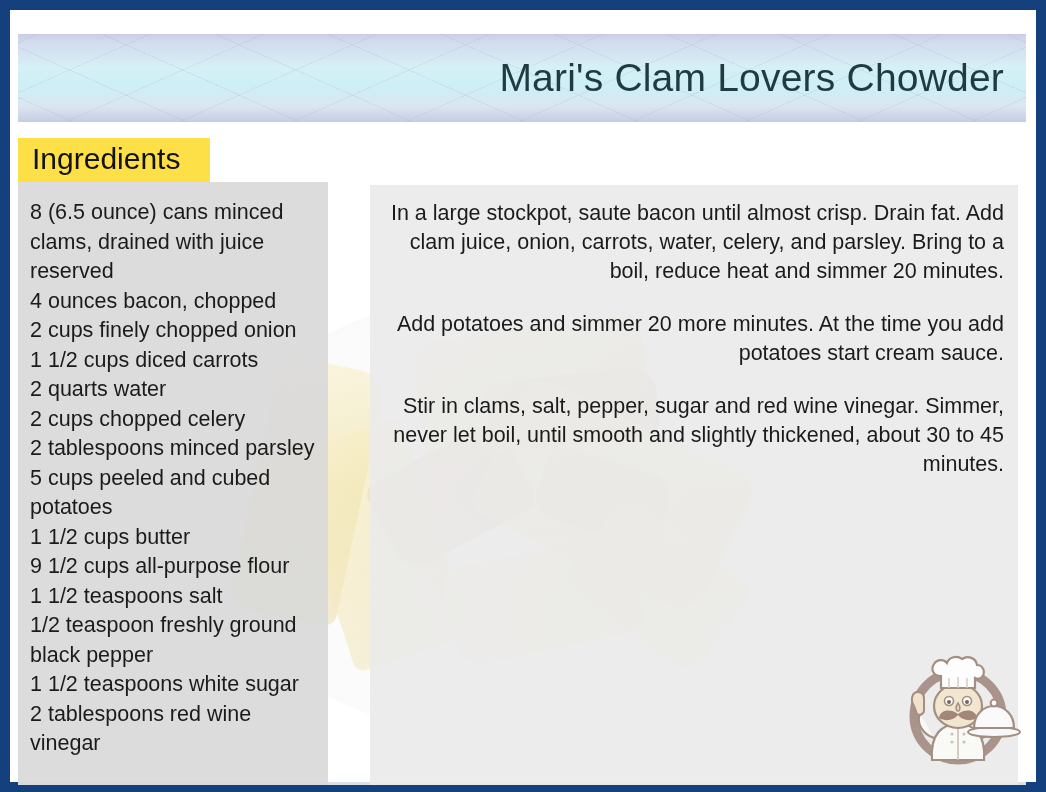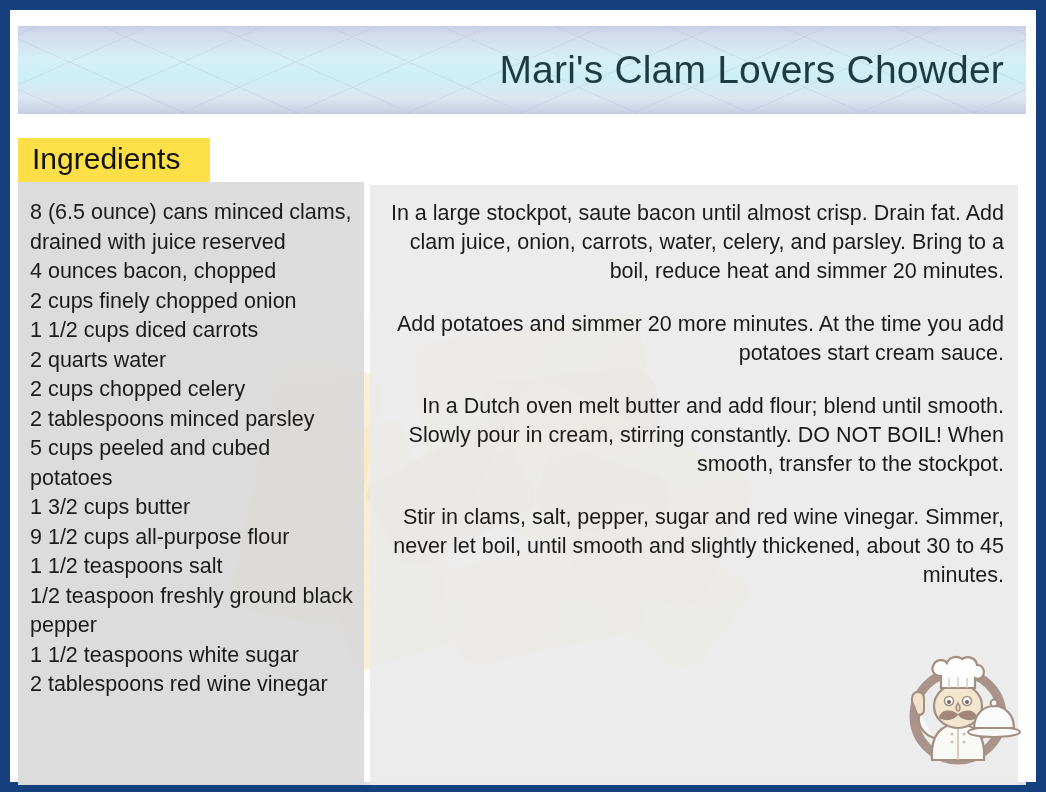--- a/index.html
+++ b/index.html
@@ -28,21 +28,21 @@
     width: 100%;
     height: 100%;
     box-sizing: border-box;
     background: #ffffff;
   }
 
   
   .banner {
     position: absolute;
     left: 8px;
-    top: 16px;
+    top: 24px;
     width: 1008px;
     height: 88px;
     background:
       repeating-linear-gradient(
         24deg,
         rgba(255,255,255,0.00) 0px,
         rgba(255,255,255,0.00) 22px,
         rgba(163,175,205,0.22) 22px,
         rgba(163,175,205,0.22) 23px,
         rgba(255,255,255,0.00) 23px,
@@ -161,21 +161,21 @@
   }
 
   .panel {
     position: absolute;
     box-sizing: border-box;
     overflow: hidden;
   }
   .panel-ingredients {
     left: 8px;
     top: 172px;
-    width: 346px;
+    width: 310px;
     height: 603px;
     background: rgba(217,217,217,0.92);
     padding: 16px 8px 0 12px;
   }
   .panel-directions {
     left: 360px;
     top: 175px;
     width: 648px;
     height: 600px;
     background: rgba(234,234,234,0.90);
@@ -239,33 +239,32 @@
     <div class="panel panel-ingredients">
       <ul class="ing-list">
         <li>8 (6.5 ounce) cans minced clams, drained with juice reserved</li>
         <li>4 ounces bacon, chopped</li>
         <li>2 cups finely chopped onion</li>
         <li>1 1/2 cups diced carrots</li>
         <li>2 quarts water</li>
         <li>2 cups chopped celery</li>
         <li>2 tablespoons minced parsley</li>
         <li>5 cups peeled and cubed potatoes</li>
-        <li>1 3/2 cups butter</li>
+        <li>1 1/2 cups butter</li>
         <li>9 1/2 cups all-purpose flour</li>
         <li>1 1/2 teaspoons salt</li>
         <li>1/2 teaspoon freshly ground black pepper</li>
         <li>1 1/2 teaspoons white sugar</li>
         <li>2 tablespoons red wine vinegar</li>
       </ul>
     </div>
 
     <div class="panel panel-directions">
       <p class="dir-p">In a large stockpot, saute bacon until almost crisp. Drain fat. Add clam juice, onion, carrots, water, celery, and parsley.  Bring to a boil, reduce heat and simmer 20 minutes.</p>
       <p class="dir-p">Add potatoes and simmer 20 more minutes.  At the time you add potatoes start cream sauce.</p>
-      <p class="dir-p">In a Dutch oven melt butter and add flour; blend until smooth. Slowly pour in cream, stirring constantly.  DO NOT BOIL!  When smooth, transfer to the stockpot.</p>
       <p class="dir-p">Stir in clams, salt, pepper, sugar and red wine vinegar. Simmer, never let boil, until smooth and slightly thickened, about 30 to 45 minutes.</p>
     </div>
 
     <svg class="chef-logo" viewBox="0 0 128 128">
       <g fill="none" stroke="#8a6a5c" stroke-width="3">
         <circle cx="64" cy="68" r="44" stroke="#8a6a5c" stroke-width="9" opacity="0.75"></circle>
       </g>
 
       <path d="M38 112 C36 86 48 76 64 76 C80 76 92 86 90 112 Z" fill="#fbfbf8" stroke="#9c8477" stroke-width="2.2"></path>
       <path d="M64 78 L64 112" stroke="#cbbdb2" stroke-width="1.6" fill="none"></path>

